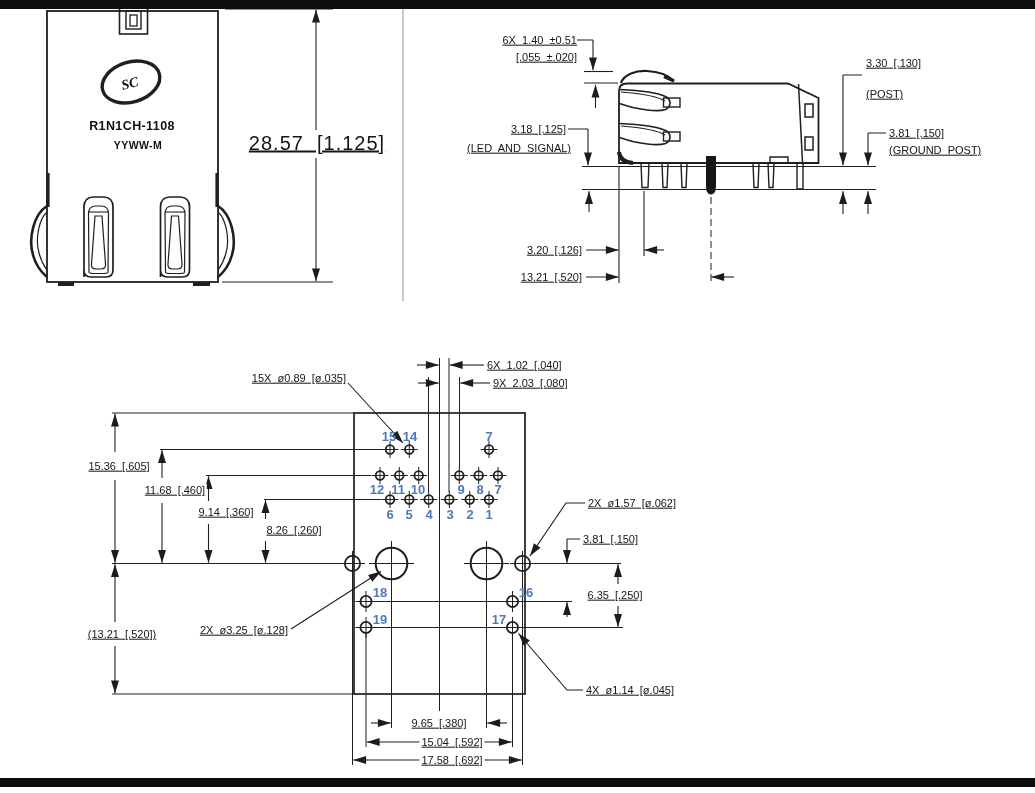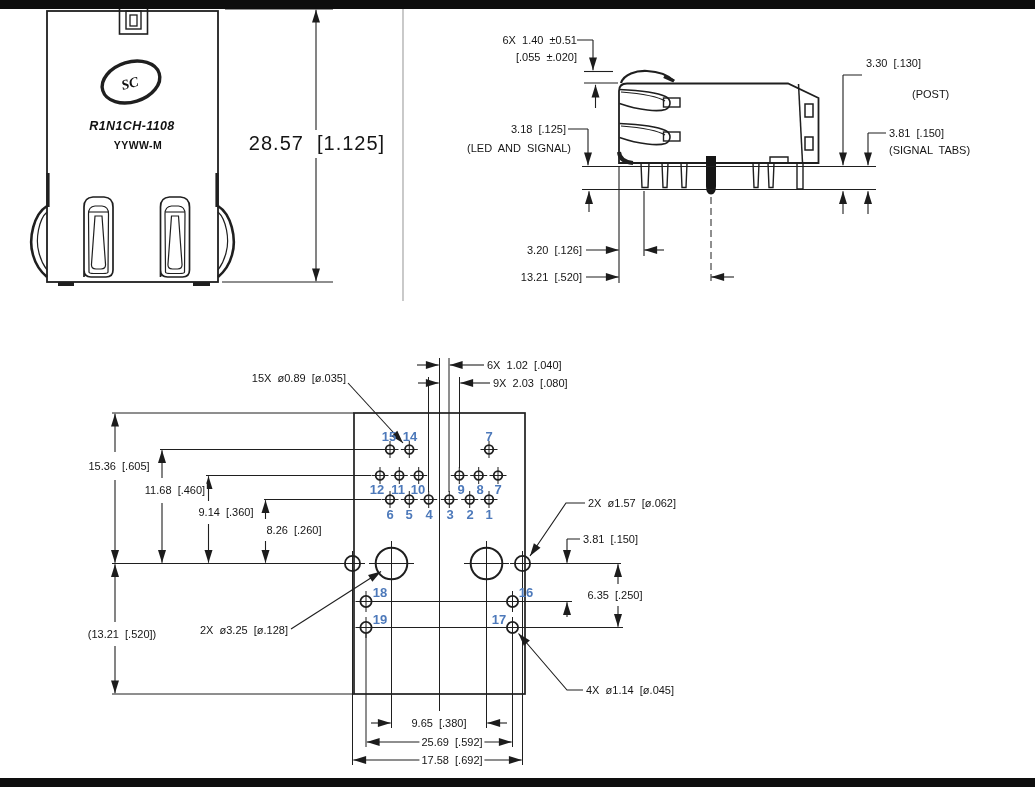--- a/index.html
+++ b/index.html
@@ -3,29 +3,29 @@
 <meta charset="utf-8">
 <style>
   html,body{margin:0;padding:0;background:#e8e8e8;}
   #page{position:relative;width:1035px;height:793px;background:#ffffff;overflow:hidden;
         font-family:"Liberation Sans",sans-serif;}
   .bar{position:absolute;left:0;width:1035px;background:#0e0e0e;}
   #topbar{top:0;height:9px;}
   #botbar{top:778px;height:9px;}
   #linework{position:absolute;left:0;top:0;}
   .lb{position:absolute;font-size:11px;color:#151515;white-space:pre;line-height:1.15;
-      transform:translate(-50%,-50%);}
+      transform:translate(-50%,-50%);text-decoration:underline;}
   .lb.l{transform:translate(0,-50%);}
   .lb.r{transform:translate(-100%,-50%);}
   .lb.bg{background:#fff;padding:0 2px;}
   .lb.big{font-size:20px;letter-spacing:1px;text-align:right;}
   .pin{position:absolute;font-size:13px;font-weight:bold;color:#4d79ba;white-space:pre;
        transform:translate(-50%,-50%);}
   .pn{position:absolute;font-size:12.5px;font-weight:bold;color:#111;white-space:pre;
-      transform:translate(-50%,-50%);letter-spacing:.4px;font-style:italic;}
+      transform:translate(-50%,-50%);letter-spacing:.4px;}
   .dc{position:absolute;font-size:10.5px;font-weight:bold;color:#111;white-space:pre;
       transform:translate(-50%,-50%);letter-spacing:.4px;}
   .sc{position:absolute;font:italic bold 14px "Liberation Serif",serif;color:#111;
       transform:translate(-50%,-50%) rotate(-15deg);}
 </style>
 </head>
 <body>
 
 <div id="page">
 
@@ -257,41 +257,41 @@
     <span class="pn" style="left:132px;top:126px">R1N1CH-1108</span>
     <span class="dc" style="left:138px;top:145px">YYWW-M</span>
     <span class="sc" style="left:130px;top:84px">SC</span>
     <span class="lb bg big" style="left:317px;top:143px">28.57  [1.125]</span>
 
     <span class="lb r" style="left:577px;top:40px">6X  1.40  ±0.51</span>
     <span class="lb r" style="left:577px;top:57px">[.055  ±.020]</span>
     <span class="lb r" style="left:566px;top:129px">3.18  [.125]</span>
     <span class="lb r" style="left:571px;top:148px">(LED  AND  SIGNAL)</span>
     <span class="lb l" style="left:866px;top:63px">3.30  [.130]</span>
-    <span class="lb l" style="left:912px;top:94px">(POST)</span>
+    <span class="lb l" style="left:866px;top:94px">(POST)</span>
     <span class="lb l" style="left:889px;top:133px">3.81  [.150]</span>
-    <span class="lb l" style="left:889px;top:150px">(SIGNAL  TABS)</span>
+    <span class="lb l" style="left:889px;top:150px">(GROUND  POST)</span>
     <span class="lb r" style="left:582px;top:250px">3.20  [.126]</span>
     <span class="lb r" style="left:582px;top:277px">13.21  [.520]</span>
 
     <span class="lb r" style="left:346px;top:378px">15X  ø0.89  [ø.035]</span>
     <span class="lb l" style="left:487px;top:365px">6X  1.02  [.040]</span>
     <span class="lb l" style="left:493px;top:383px">9X  2.03  [.080]</span>
     <span class="lb bg" style="left:119px;top:466px">15.36  [.605]</span>
     <span class="lb bg" style="left:175px;top:490px">11.68  [.460]</span>
     <span class="lb bg" style="left:226px;top:512px">9.14  [.360]</span>
     <span class="lb bg" style="left:294px;top:530px">8.26  [.260]</span>
     <span class="lb bg" style="left:122px;top:634px">(13.21  [.520])</span>
     <span class="lb l" style="left:588px;top:503px">2X  ø1.57  [ø.062]</span>
     <span class="lb l" style="left:583px;top:539px">3.81  [.150]</span>
     <span class="lb bg" style="left:615px;top:595px">6.35  [.250]</span>
     <span class="lb r" style="left:288px;top:630px">2X  ø3.25  [ø.128]</span>
     <span class="lb l" style="left:586px;top:690px">4X  ø1.14  [ø.045]</span>
     <span class="lb bg" style="left:439px;top:723px">9.65  [.380]</span>
-    <span class="lb bg" style="left:452px;top:742px">25.69  [.592]</span>
+    <span class="lb bg" style="left:452px;top:742px">15.04  [.592]</span>
     <span class="lb bg" style="left:452px;top:760px">17.58  [.692]</span>
 
     <span class="pin" style="left:389px;top:436px">15</span>
     <span class="pin" style="left:410px;top:436px">14</span>
     <span class="pin" style="left:489px;top:436px">7</span>
     <span class="pin" style="left:377px;top:489px">12</span>
     <span class="pin" style="left:398px;top:489px">11</span>
     <span class="pin" style="left:418px;top:489px">10</span>
     <span class="pin" style="left:461px;top:489px">9</span>
     <span class="pin" style="left:480px;top:489px">8</span>

